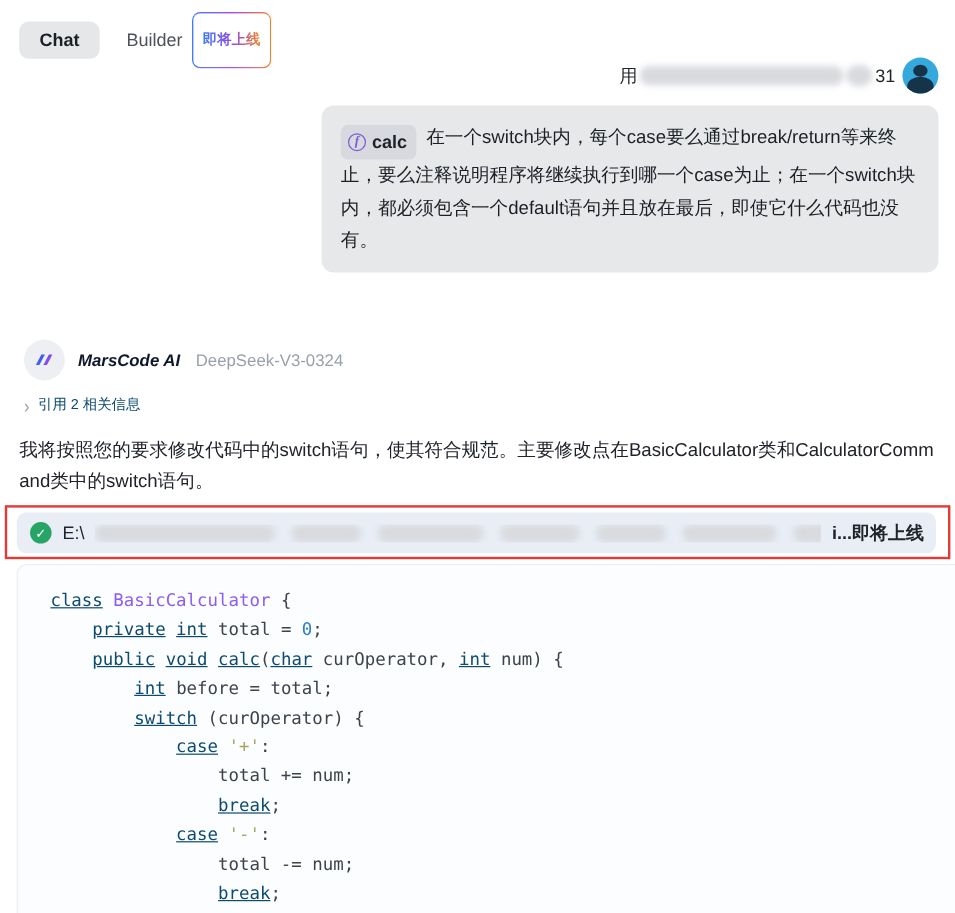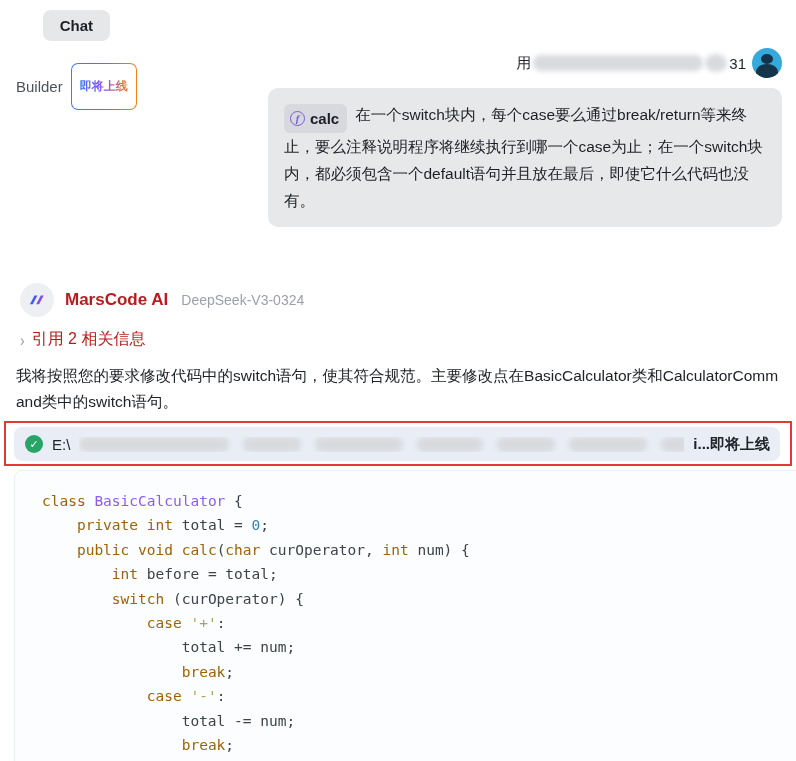--- a/index.html
+++ b/index.html
@@ -3,21 +3,21 @@
 <meta charset="utf-8">
 <style>
   * { margin:0; padding:0; box-sizing:border-box; }
   html,body { background:#fff; }
   .screen{
     position:relative; width:796px; height:761px; overflow:hidden;
     background:#fff; font-family:"Liberation Sans","DejaVu Sans",sans-serif;
     color:#21252b;
   }
   
-  .tabbar{ position:absolute; top:10px; left:16px; display:flex; align-items:center; gap:22px;flex-direction:column; }
+  .tabbar{ position:absolute; top:10px; left:16px; display:flex; align-items:center; gap:22px; }
   .tab-chat{ background:#e6e7e9; border-radius:8px; padding:7px 17px; font-size:15px; font-weight:700; color:#1b1f26; cursor:pointer;}
   .tab-builder-wrap{ display:flex; align-items:center; gap:8px; cursor:pointer;}
   .tab-builder{ font-size:15px; color:#4c525a; font-weight:500;}
   .badge{
     border:1px solid transparent; border-radius:7px; padding:14px 8px; font-size:12px; font-weight:600;
     background:linear-gradient(#fff,#fff) padding-box, linear-gradient(90deg,#3f7bf5,#a44af0,#f5821d) border-box;
   }
   .badge span{
     background:linear-gradient(90deg,#3f7bf5,#8a4af0,#f5821d);
     -webkit-background-clip:text; background-clip:text; color:transparent;
@@ -43,26 +43,26 @@
   }
   .chip .fn-icon{
     width:15px; height:15px; border:1.4px solid #7b5bd6; border-radius:50%;
     display:inline-flex; align-items:center; justify-content:center;
     color:#7b5bd6; font-size:11px; font-style:italic; font-family:"Liberation Serif",serif; font-weight:700; line-height:1;
   }
   .chip .chip-label{ font-weight:700; font-size:15px; color:#1c2026; }
   
   .ai-row{ position:absolute; top:283px; left:20px; display:flex; align-items:center; gap:11px; }
   .ai-avatar{ width:34px; height:34px; border-radius:50%; background:#edeff2; display:flex; align-items:center; justify-content:center; }
-  .ai-name{ font-size:17px; font-weight:700; color:#b91c1c; }
+  .ai-name{ font-size:14px; font-weight:700; color:#0f172a;font-style:italic; }
   .ai-model{ font-size:14px; color:#9aa1ab; margin-left:2px; }
   
   .refs-row{ position:absolute; top:329px; left:20px; display:flex; align-items:center; gap:7px; cursor:pointer; }
   .chev{ color:#9aa1ab; font-size:14px; line-height:1; transform:scaleY(1.2); }
-  .refs-label{ font-size:16px; color:#b91c1c; }
+  .refs-label{ font-size:12px; color:#0c4a6e; }
   
   .intro{ position:absolute; top:363px; left:16px; width:770px; font-size:15.5px; line-height:26px; color:#20242a; word-break:break-all; }
   
   .red-box{ position:absolute; left:4px; top:421px; width:788px; height:45px; border:2px solid #e23b35; pointer-events:none; }
   .file-bar{
     position:absolute; left:14px; top:427px; width:766px; height:34px;
     background:#e8edf6; border-radius:8px; display:flex; align-items:center;
     padding:0 10px 0 11px; gap:9px; cursor:pointer;
   }
   .check-circle{
@@ -75,21 +75,21 @@
   .file-tail{ font-size:15px; color:#20242a; font-weight:600; flex:none; white-space:nowrap; }
   
   .code-card{
     position:absolute; left:14px; top:470px; width:790px; height:300px;
     background:#fcfdfe; border:1px solid #eceef2; border-radius:8px 0 0 0;
   }
   .code{
     margin:18px 0 0 27px; font-family:"DejaVu Sans Mono","Liberation Mono",monospace;
     font-size:14.5px; line-height:24.4px; white-space:pre; color:#3c434b;
   }
-  .tok-kw{ color:#a16207; } .tok-cls{ color:#8b5cf6; } .tok-num{ color:#2e7fc1; }
+  .tok-kw{ color:#0c4a6e;text-decoration:underline; } .tok-cls{ color:#8b5cf6; } .tok-num{ color:#2e7fc1; }
   .tok-str{ color:#aaa55e; } .tok-pl{ color:#3c434b; }
   
   .watermark{
     position:absolute; right:8px; bottom:16px; font-size:19.5px; font-weight:700; color:#9ba1a8;
     text-shadow:-1px -1px 0 #fff, 1px -1px 1px #fff, -1px 1px 1px #fff, 1.5px 1.5px 1px #ffffff, 0 0 5px #fff;
     letter-spacing:0.5px;
   }
 </style>
 </head>
 <body>

